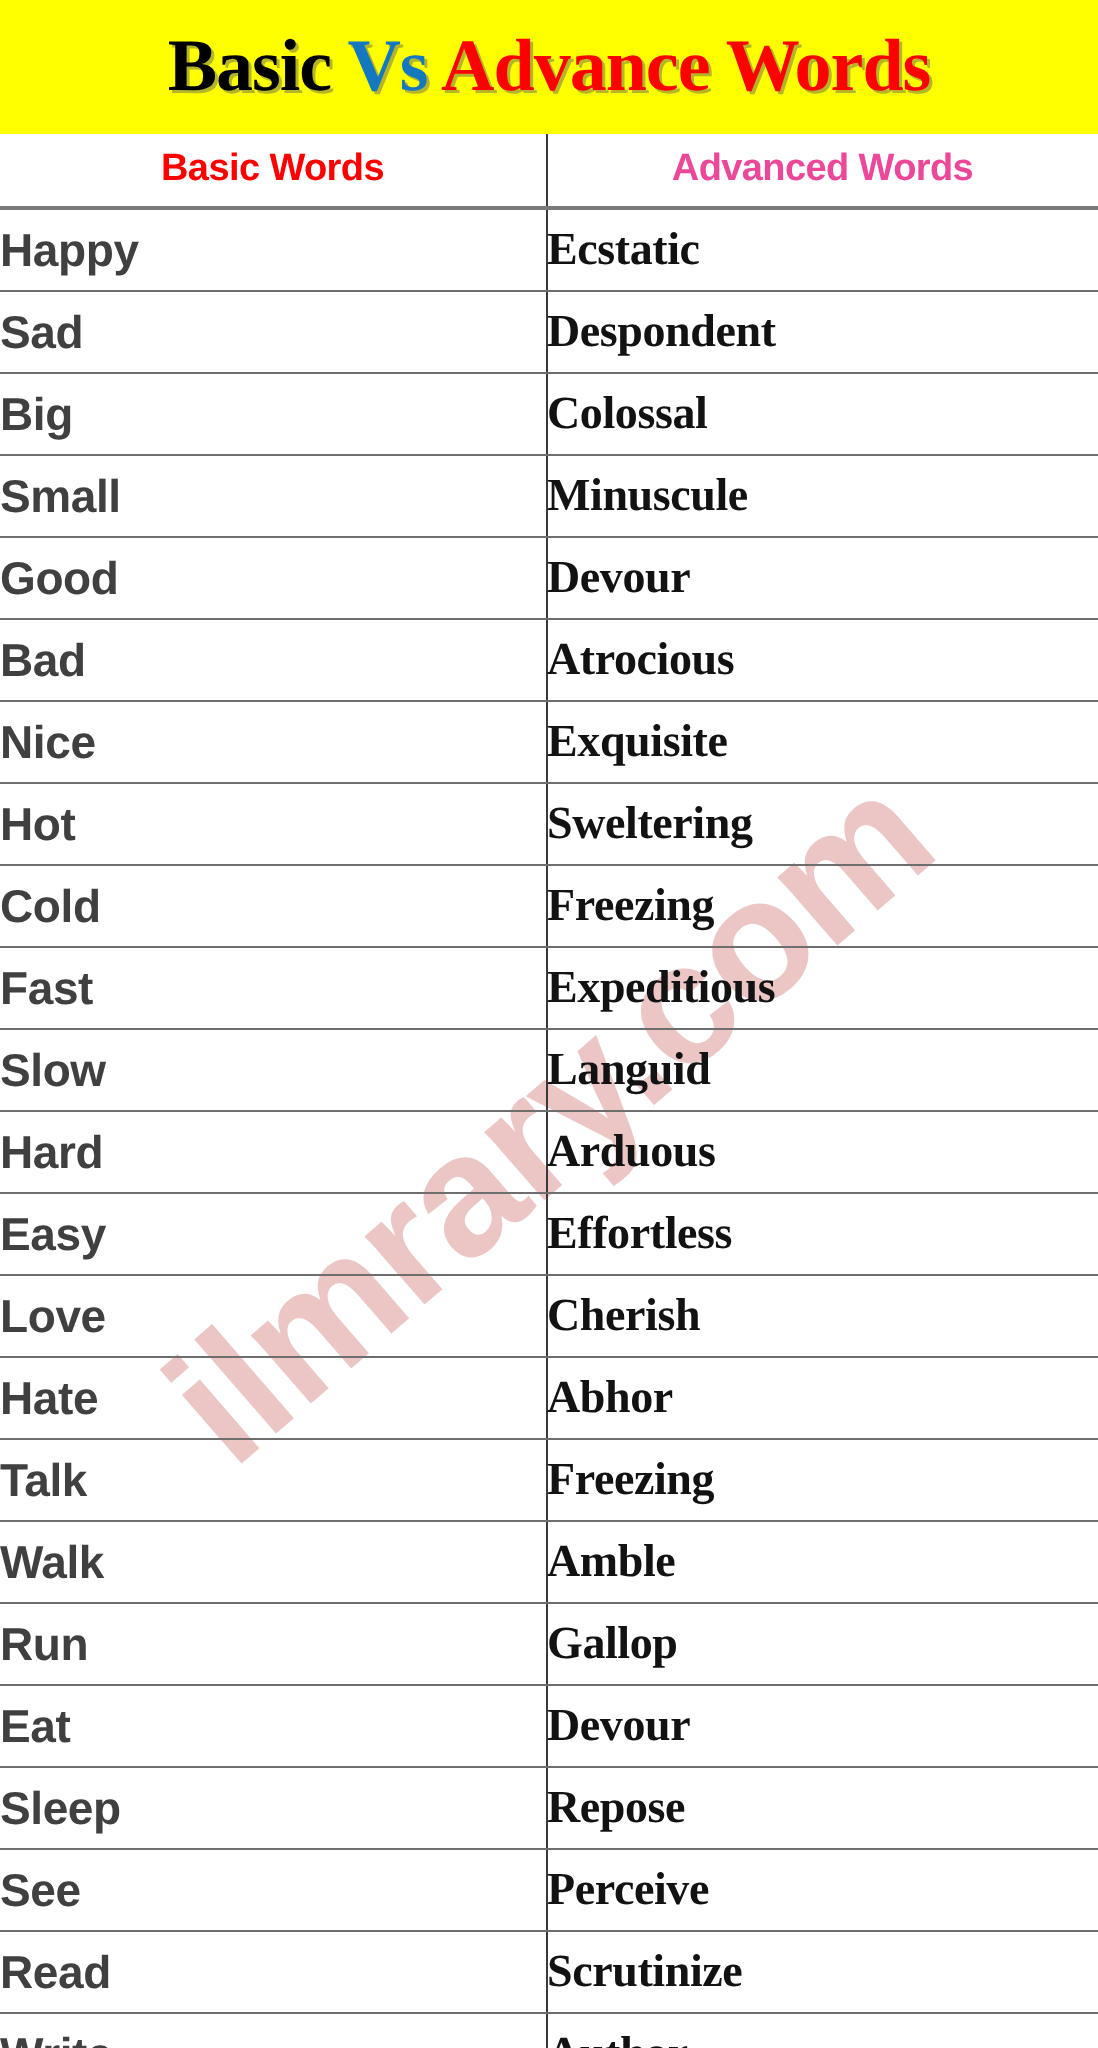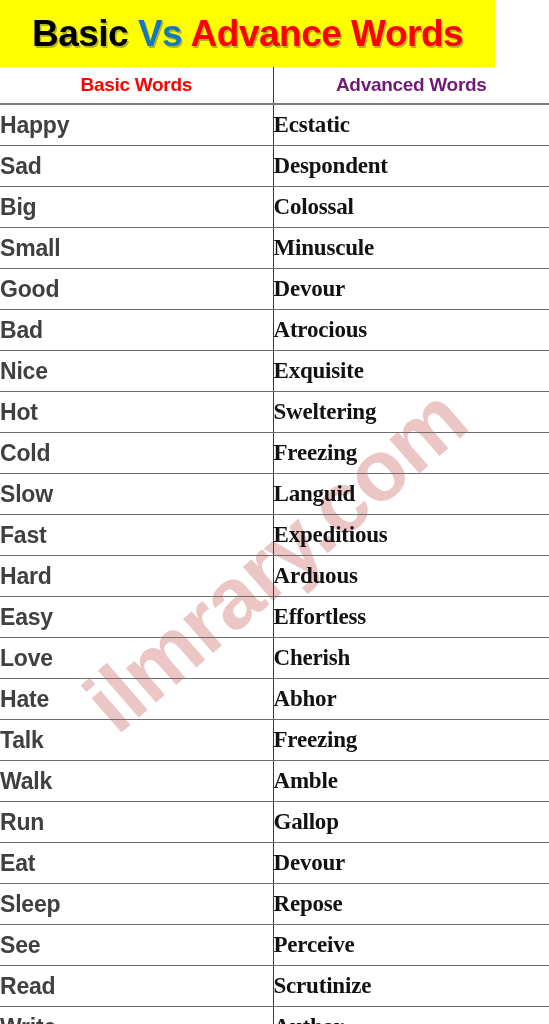--- a/index.html
+++ b/index.html
@@ -17,27 +17,28 @@
     height: 1024px;
     background: #ffffff;
     overflow: hidden;
   }
 
   
   #title-banner {
     position: absolute;
     left: 0;
     top: 0;
-    width: 495px;
+    width: 549px;
     height: 67px;
     background: #ffff00;
     display: flex;
     align-items: center;
     justify-content: center;
     z-index: 3;
+    font-family: Liberation Serif, serif;
   }
   #title-text {
     font-size: 37px;
     font-weight: bold;
     letter-spacing: -0.5px;
     white-space: nowrap;
     text-shadow: 1.5px 1.5px 0 rgba(90,90,90,0.45);
   }
   .t-basic   { color: #000000; }
   .t-vs      { color: #1378bf; }
@@ -83,21 +84,21 @@
 
   
   tr.header-row th {
     height: 36px;
     font-size: 19px;
     font-weight: bold;
     border-bottom: 2.5px solid #7a7a7a;
     letter-spacing: -0.3px;
   }
   th.col-basic    { color: #ff0000; }
-  th.col-advanced { color: #701a75; }
+  th.col-advanced { color: #ec4899; }
   th.col-basic    { border-right: 1.6px solid #3a3a3a; }
 
   
   tr.data-row td {
     height: 40px;
     font-size: 23px;
     font-weight: bold;
     border-bottom: 1.6px solid #6e6e6e;
     letter-spacing: -0.2px;
   }
@@ -168,28 +169,28 @@
         </tr>
         <tr class="data-row">
           <td class="cell-basic">Hot</td>
           <td class="cell-advanced">Sweltering</td>
         </tr>
         <tr class="data-row">
           <td class="cell-basic">Cold</td>
           <td class="cell-advanced">Freezing</td>
         </tr>
         <tr class="data-row">
+          <td class="cell-basic">Fast</td>
+          <td class="cell-advanced">Expeditious</td>
+        </tr>
+        <tr class="data-row">
           <td class="cell-basic">Slow</td>
           <td class="cell-advanced">Languid</td>
         </tr>
         <tr class="data-row">
-          <td class="cell-basic">Fast</td>
-          <td class="cell-advanced">Expeditious</td>
-        </tr>
-        <tr class="data-row">
           <td class="cell-basic">Hard</td>
           <td class="cell-advanced">Arduous</td>
         </tr>
         <tr class="data-row">
           <td class="cell-basic">Easy</td>
           <td class="cell-advanced">Effortless</td>
         </tr>
         <tr class="data-row">
           <td class="cell-basic">Love</td>
           <td class="cell-advanced">Cherish</td>

